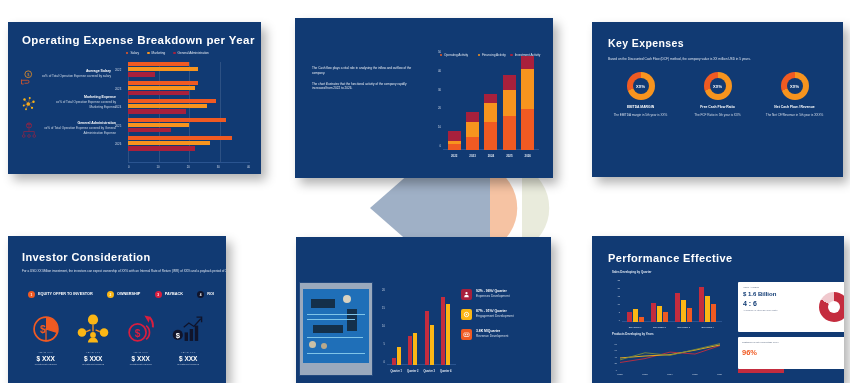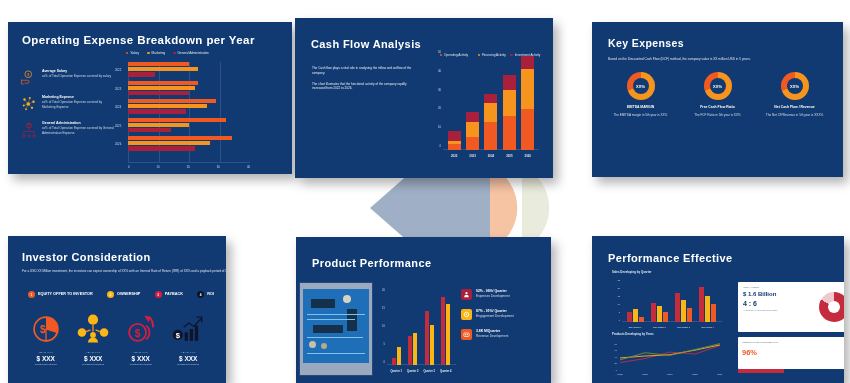--- a/index.html
+++ b/index.html
@@ -3,21 +3,21 @@
 <meta charset="utf-8">
 <style>
   html,body{margin:0;padding:0;background:#ffffff;}
   body{width:850px;height:383px;overflow:hidden;font-family:"Liberation Sans",sans-serif;}
   .stage{position:relative;width:850px;height:383px;background:#fff;}
 
   
   .deco{position:absolute;left:370px;top:158px;width:220px;height:100px;z-index:1;}
 
   .slide{position:absolute;background:#113A73;box-shadow:5px 6px 10px rgba(0,0,0,.30);z-index:2;overflow:hidden;}
-  .s1{left:8px;top:22px;width:284px;height:152px;}
+  .s1{left:8px;top:22px;width:253px;height:152px;text-align:right;}
   .s2{left:295px;top:18px;width:258px;height:160px;}
   .s3{left:592px;top:22px;width:251px;height:155px;}
   .s4{left:8px;top:236px;width:218px;height:147px;}
   .s5{left:296px;top:237px;width:255px;height:146px;}
   .s6{left:592px;top:236px;width:252px;height:147px;}
 
   .title{color:#fff;font-weight:bold;letter-spacing:.4px;position:absolute;}
   .t1{left:14px;top:12px;font-size:11.5px;}
   .t2{left:16px;top:20px;font-size:11px;}
   .t3{left:16px;top:15px;font-size:10.5px;}
@@ -251,21 +251,20 @@
           <span>0</span>
           <span>10</span>
           <span>20</span>
           <span>30</span>
           <span>40</span>
         </div>
       </div>
   </div>
 
   <div class="slide s2">
-    <div class="title t2">Cash Flow Analysis</div>
     <div class="s2-body">
       <p class="micro2" style="margin:0 0 6px">The Cash flow plays a vital role in analysing the inflow and outflow of the company.</p>
       <p class="micro2" style="margin:0">The chart illustrates that the functional activity of the company rapidly increased from 2022 to 2026.</p>
     </div>
     <div class="s2-legend">
       <span class="lg" style="display:inline-flex;margin-right:5px">
           <span class="dot" style="background:#F05A22"></span>
           <span>Operating Activity</span>
         </span>
       <span class="lg" style="display:inline-flex">
@@ -433,21 +432,20 @@
         </div>
       <div class="cell">
           <div class="yr">YEAR XXX</div>
           <div class="amt">$ XXX</div>
           <div class="cap">investment required</div>
         </div>
     </div>
   </div>
 
   <div class="slide s5">
-    <div class="title t5">Product Performance</div>
     <div class="photo">
       <div class="pcb">
         <div class="chip" style="left:8px;top:10px;width:24px;height:9px"></div>
         <div class="chip" style="left:10px;top:36px;width:30px;height:8px"></div>
         <div class="chip" style="left:44px;top:20px;width:10px;height:22px"></div>
         <div class="cap2" style="left:6px;top:52px;width:7px;height:7px;background:#c9c0a6"></div>
         <div class="cap2" style="left:18px;top:54px;width:6px;height:6px;background:#b8a98c"></div>
         <div class="cap2" style="left:40px;top:6px;width:8px;height:8px;background:#d8d2c0"></div>
         <div class="trace" style="left:4px;top:25px;width:58px"></div>
         <div class="trace" style="left:4px;top:30px;width:48px"></div>

